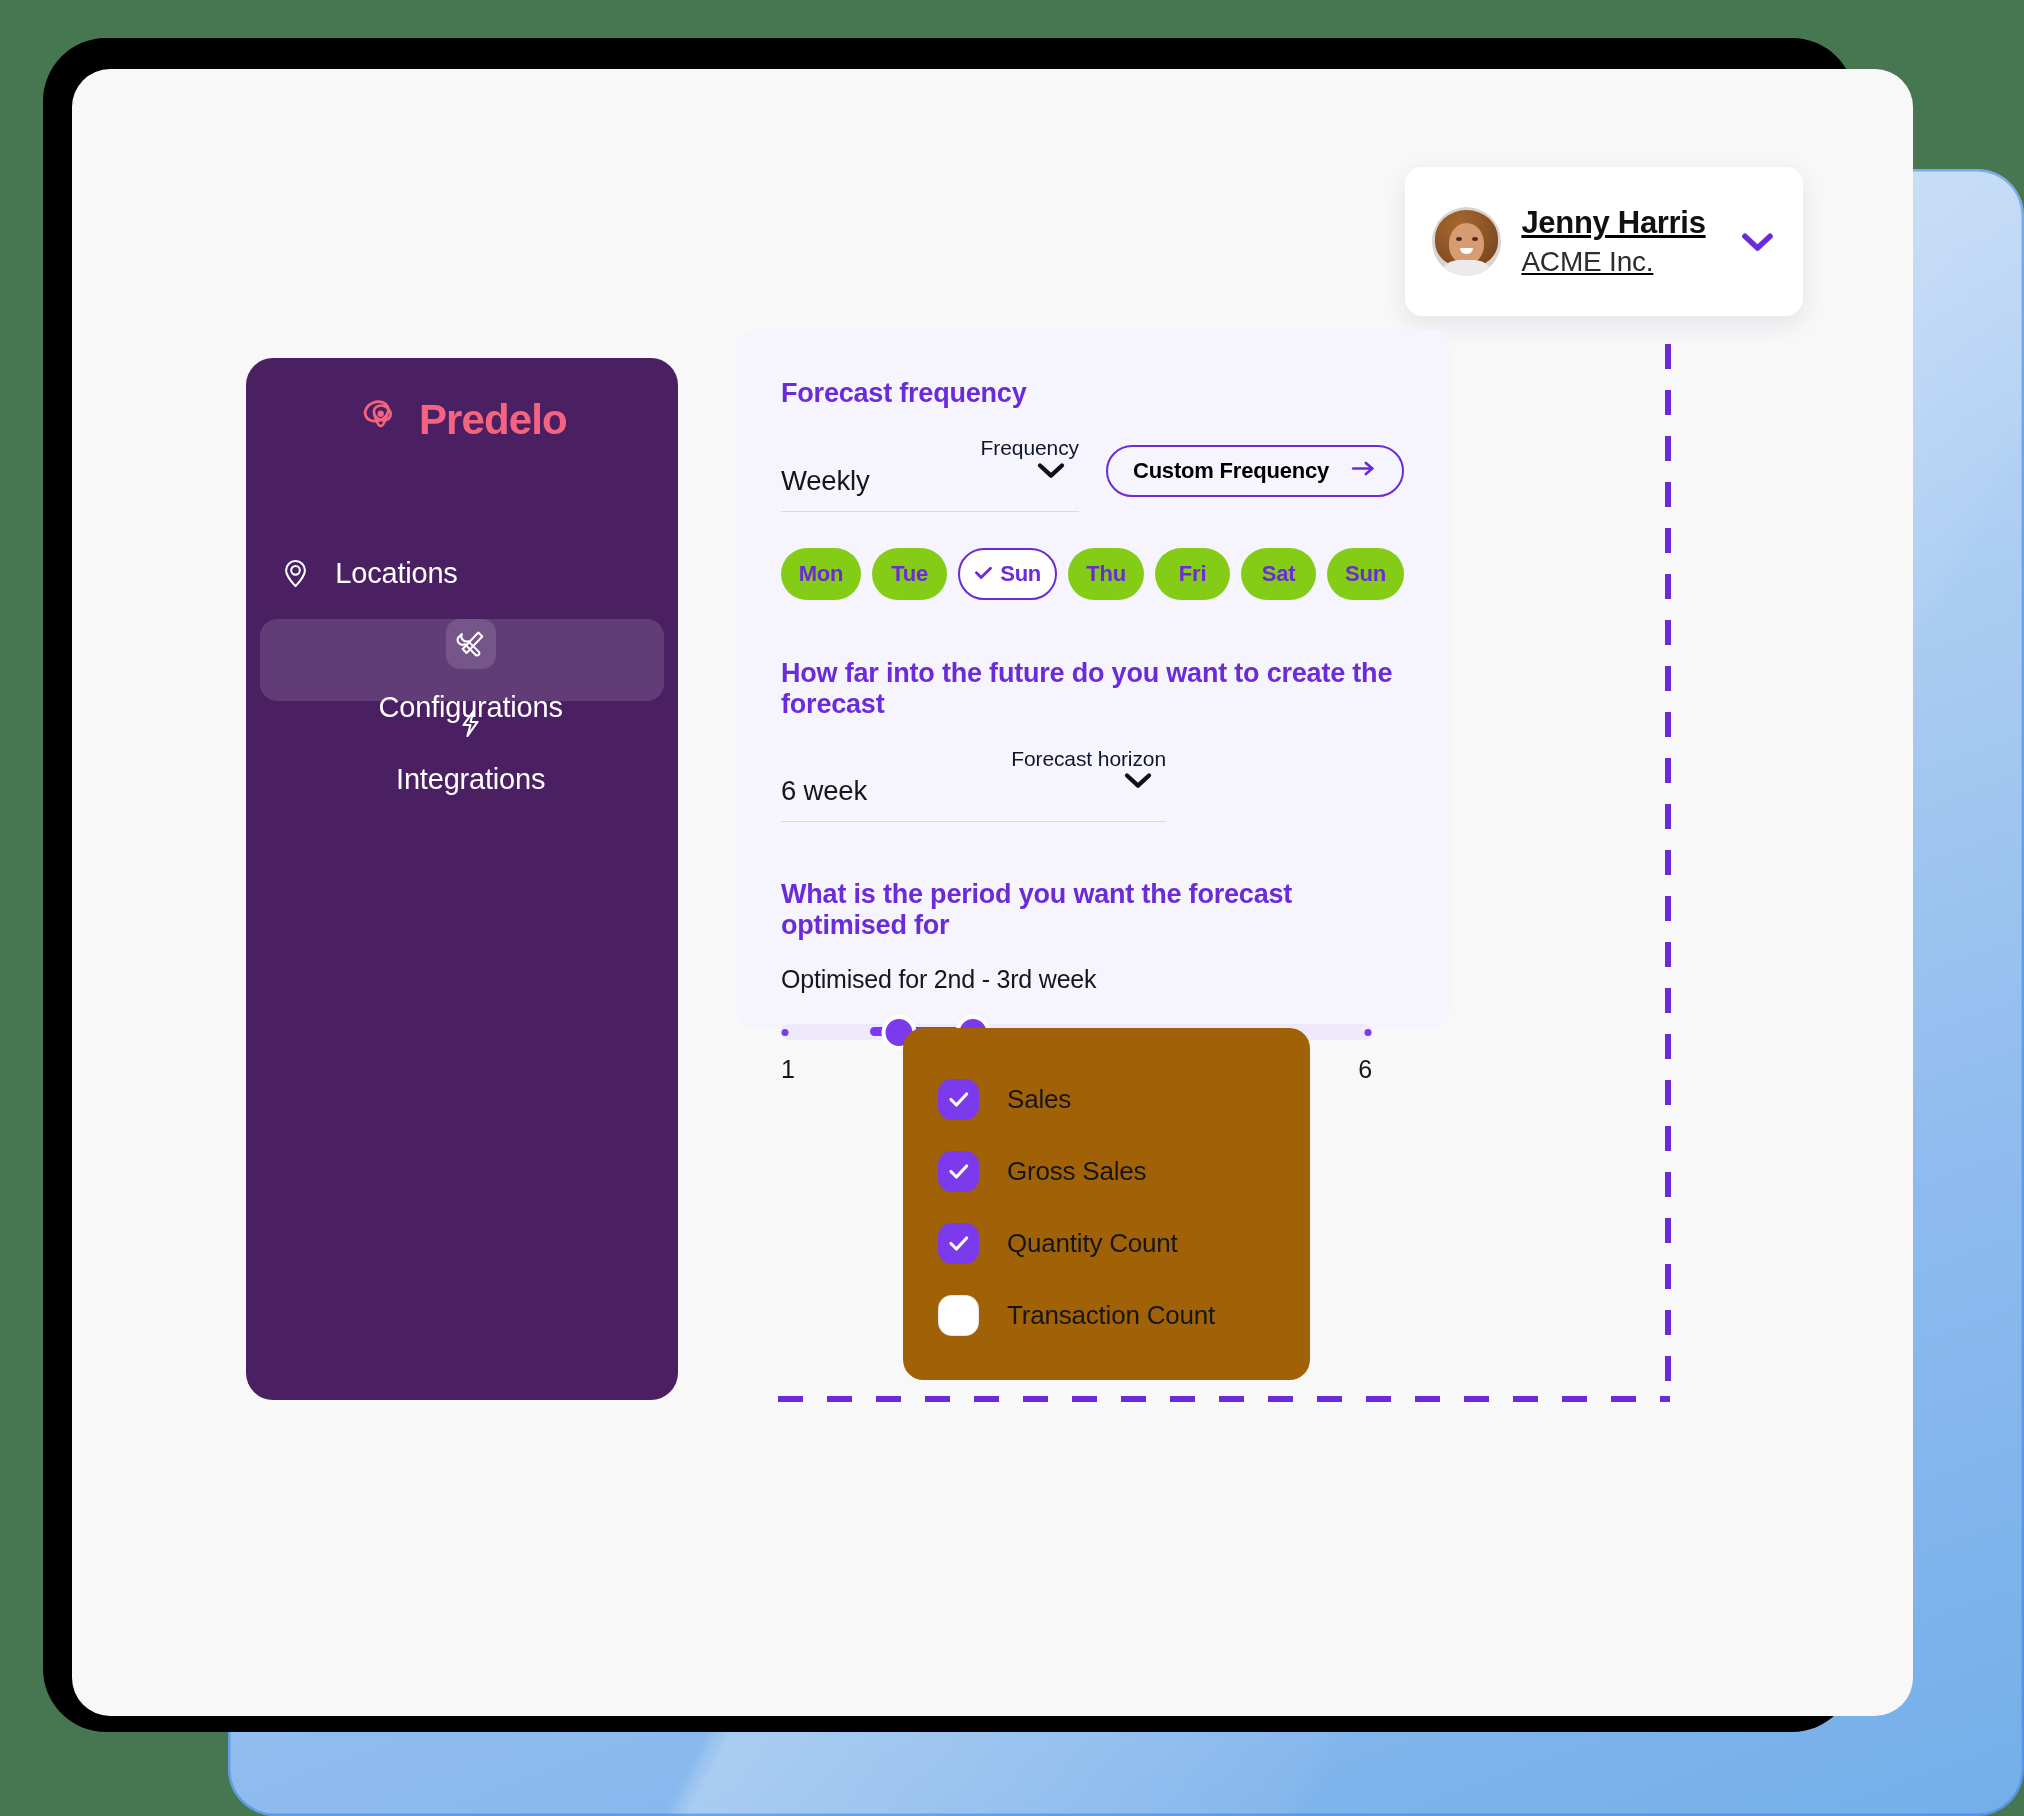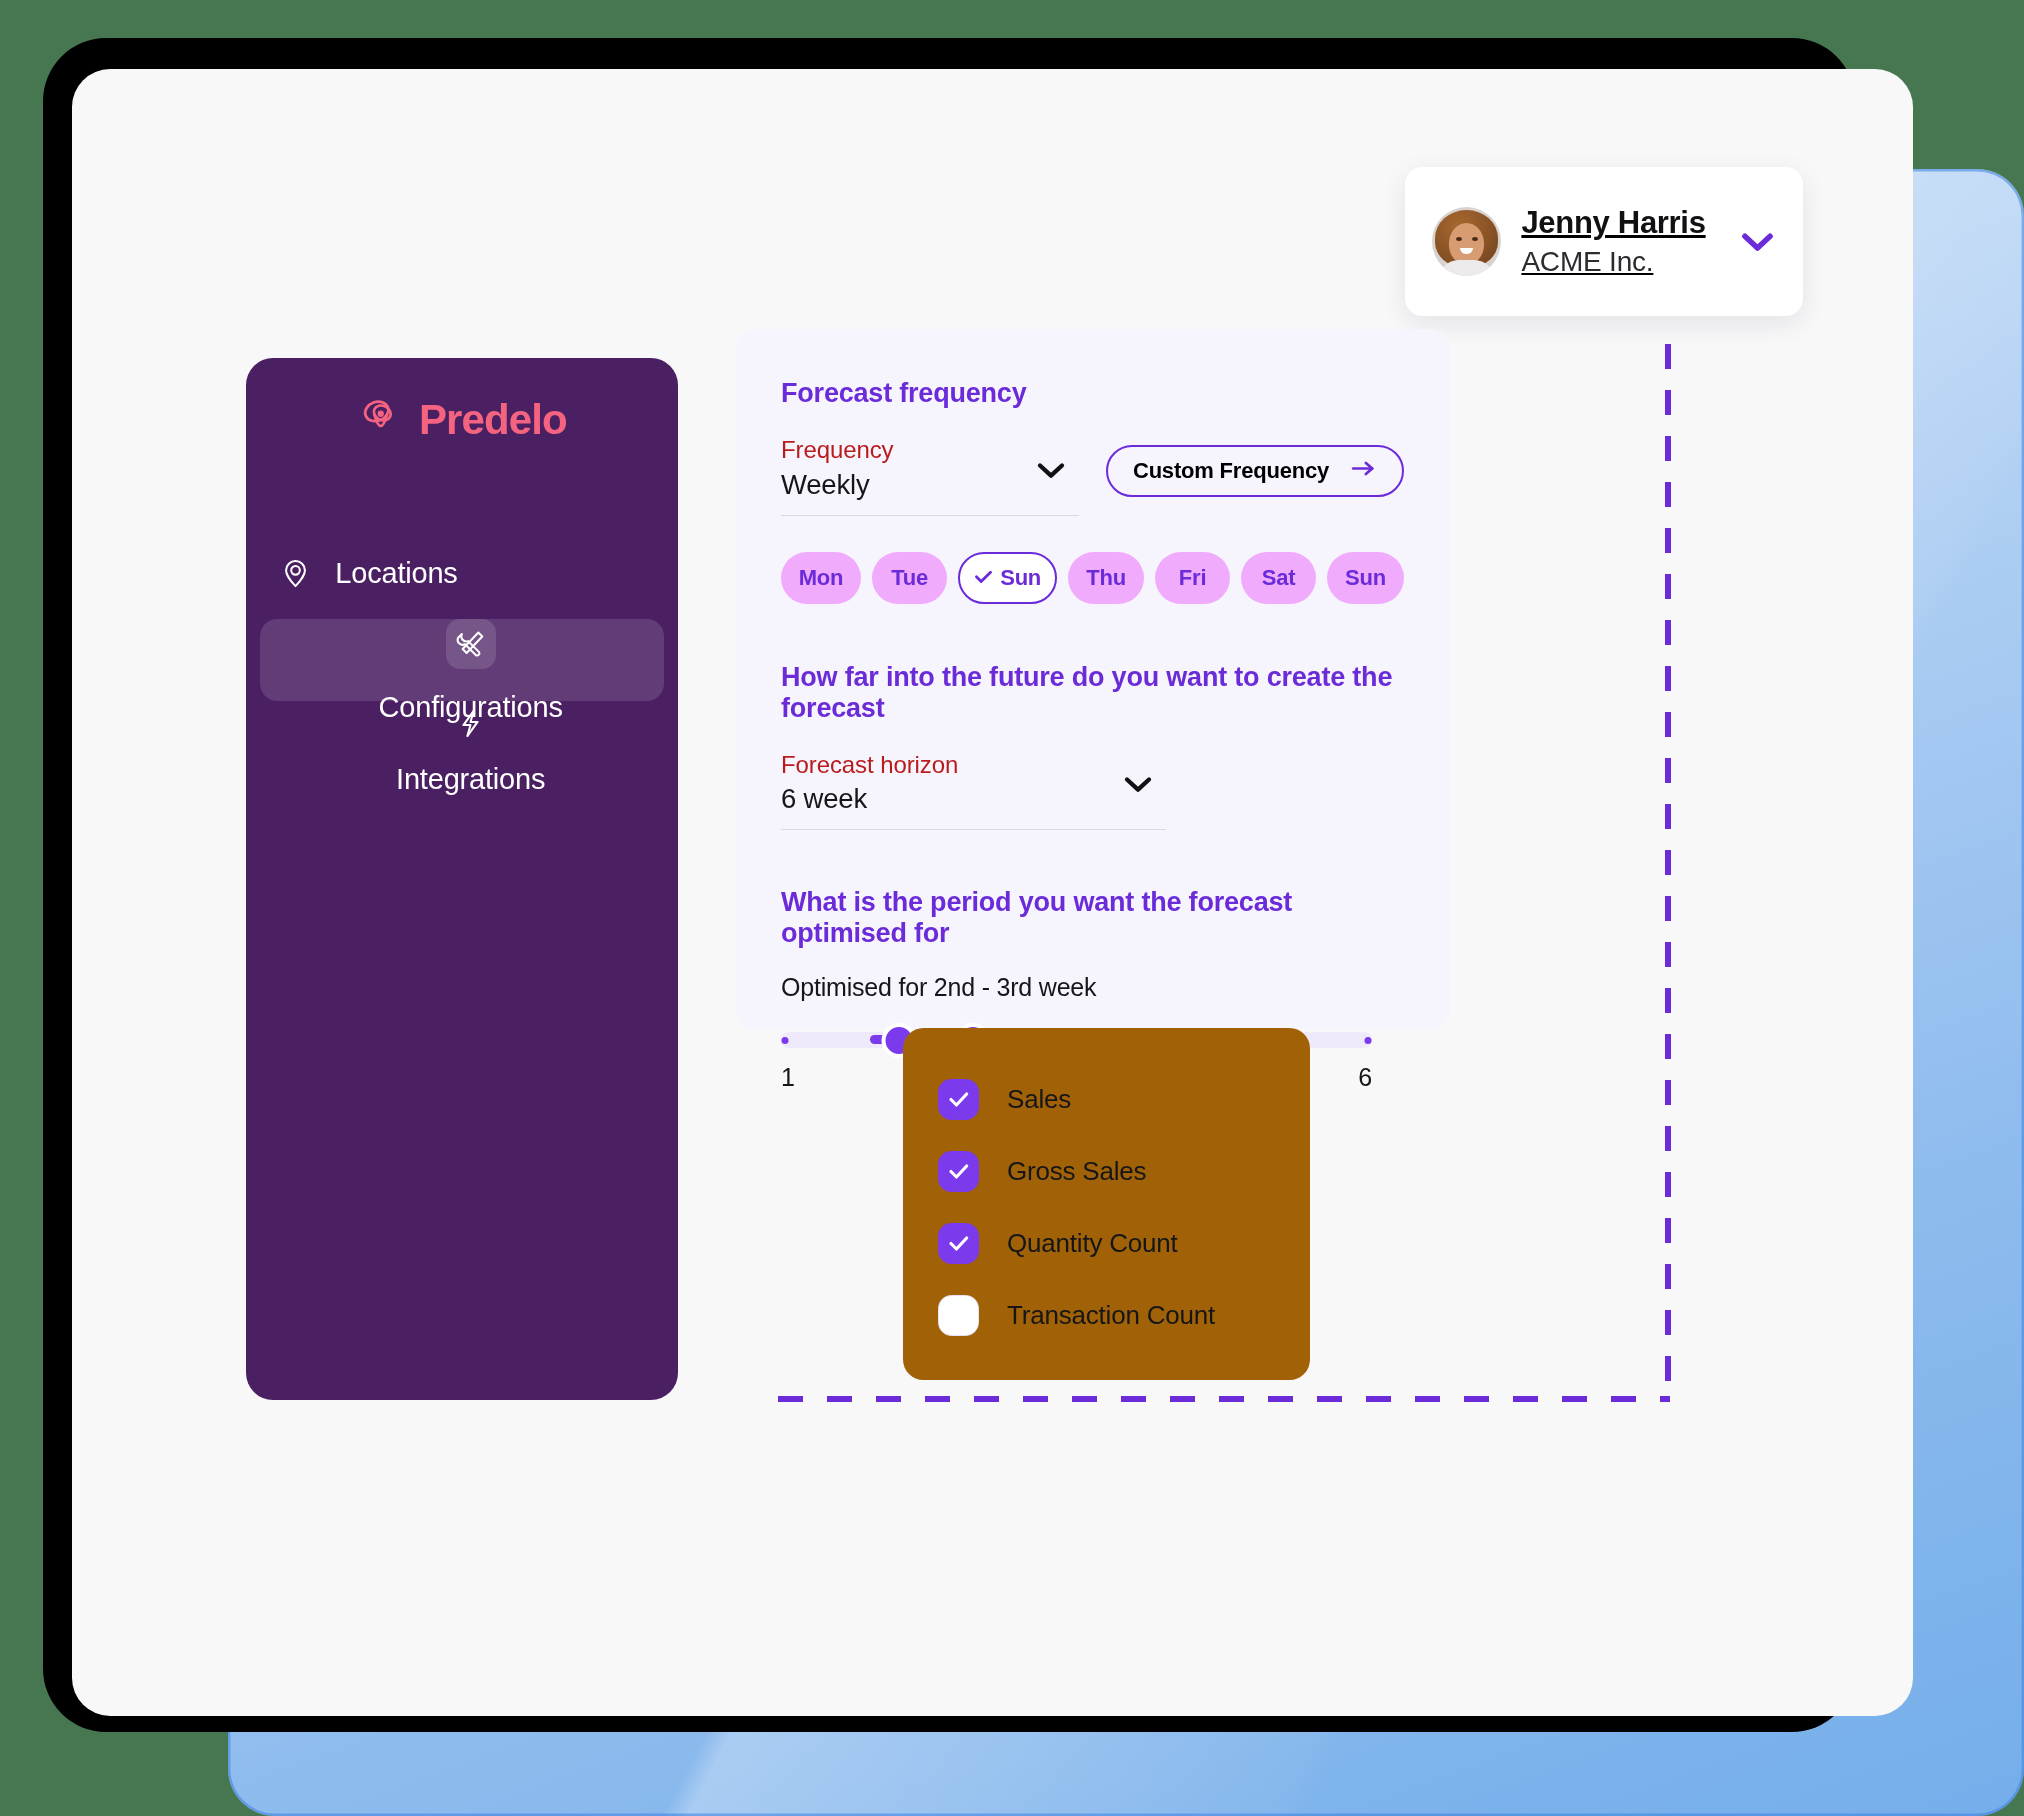--- a/index.html
+++ b/index.html
@@ -195,21 +195,21 @@
 
   .select-field {
     position: relative;
     width: 385px;
     margin-top: 27px;
     padding-bottom: 14px;
     border-bottom: 1.6px solid #d9d9de;
     cursor: pointer;
   }
   .select-label {
-    font-size: 24px; color: #b91c1c; font-weight: 400; letter-spacing: -0.1px;
+    font-size: 21px; color: #0f172a; font-weight: 400; letter-spacing: -0.1px; text-align: right;
   }
   .select-value {
     font-size: 27.5px; color: #161619; font-weight: 400;
     margin-top: 4.7px; letter-spacing: -0.2px;
   }
   .select-chevron {
     position: absolute; right: 12.6px; top: 23.6px;
   }
 
   #freq-row { display: flex; align-items: flex-start; gap: 27px; }
@@ -225,21 +225,21 @@
     font-family: "Liberation Sans", sans-serif;
     font-size: 22px; font-weight: 700; letter-spacing: -0.2px;
     display: flex; align-items: center; gap: 21px;
     cursor: pointer; white-space: nowrap;
   }
 
   #day-pills { display: flex; gap: 11px; margin-top: 36px; }
   .day-pill {
     height: 52px; min-width: 75px; padding: 0 19px;
     border-radius: 27px;
-    background: #f0abfc;
+    background: #84cc16;
     color: #6b2bd9;
     font-size: 22px; font-weight: 700; letter-spacing: -0.2px;
     display: flex; align-items: center; justify-content: center; gap: 7px;
     border: 2.4px solid transparent;
     cursor: pointer;
   }
   .day-pill.selected {
     background: #ffffff;
     border-color: #6b2bd9;
   }

